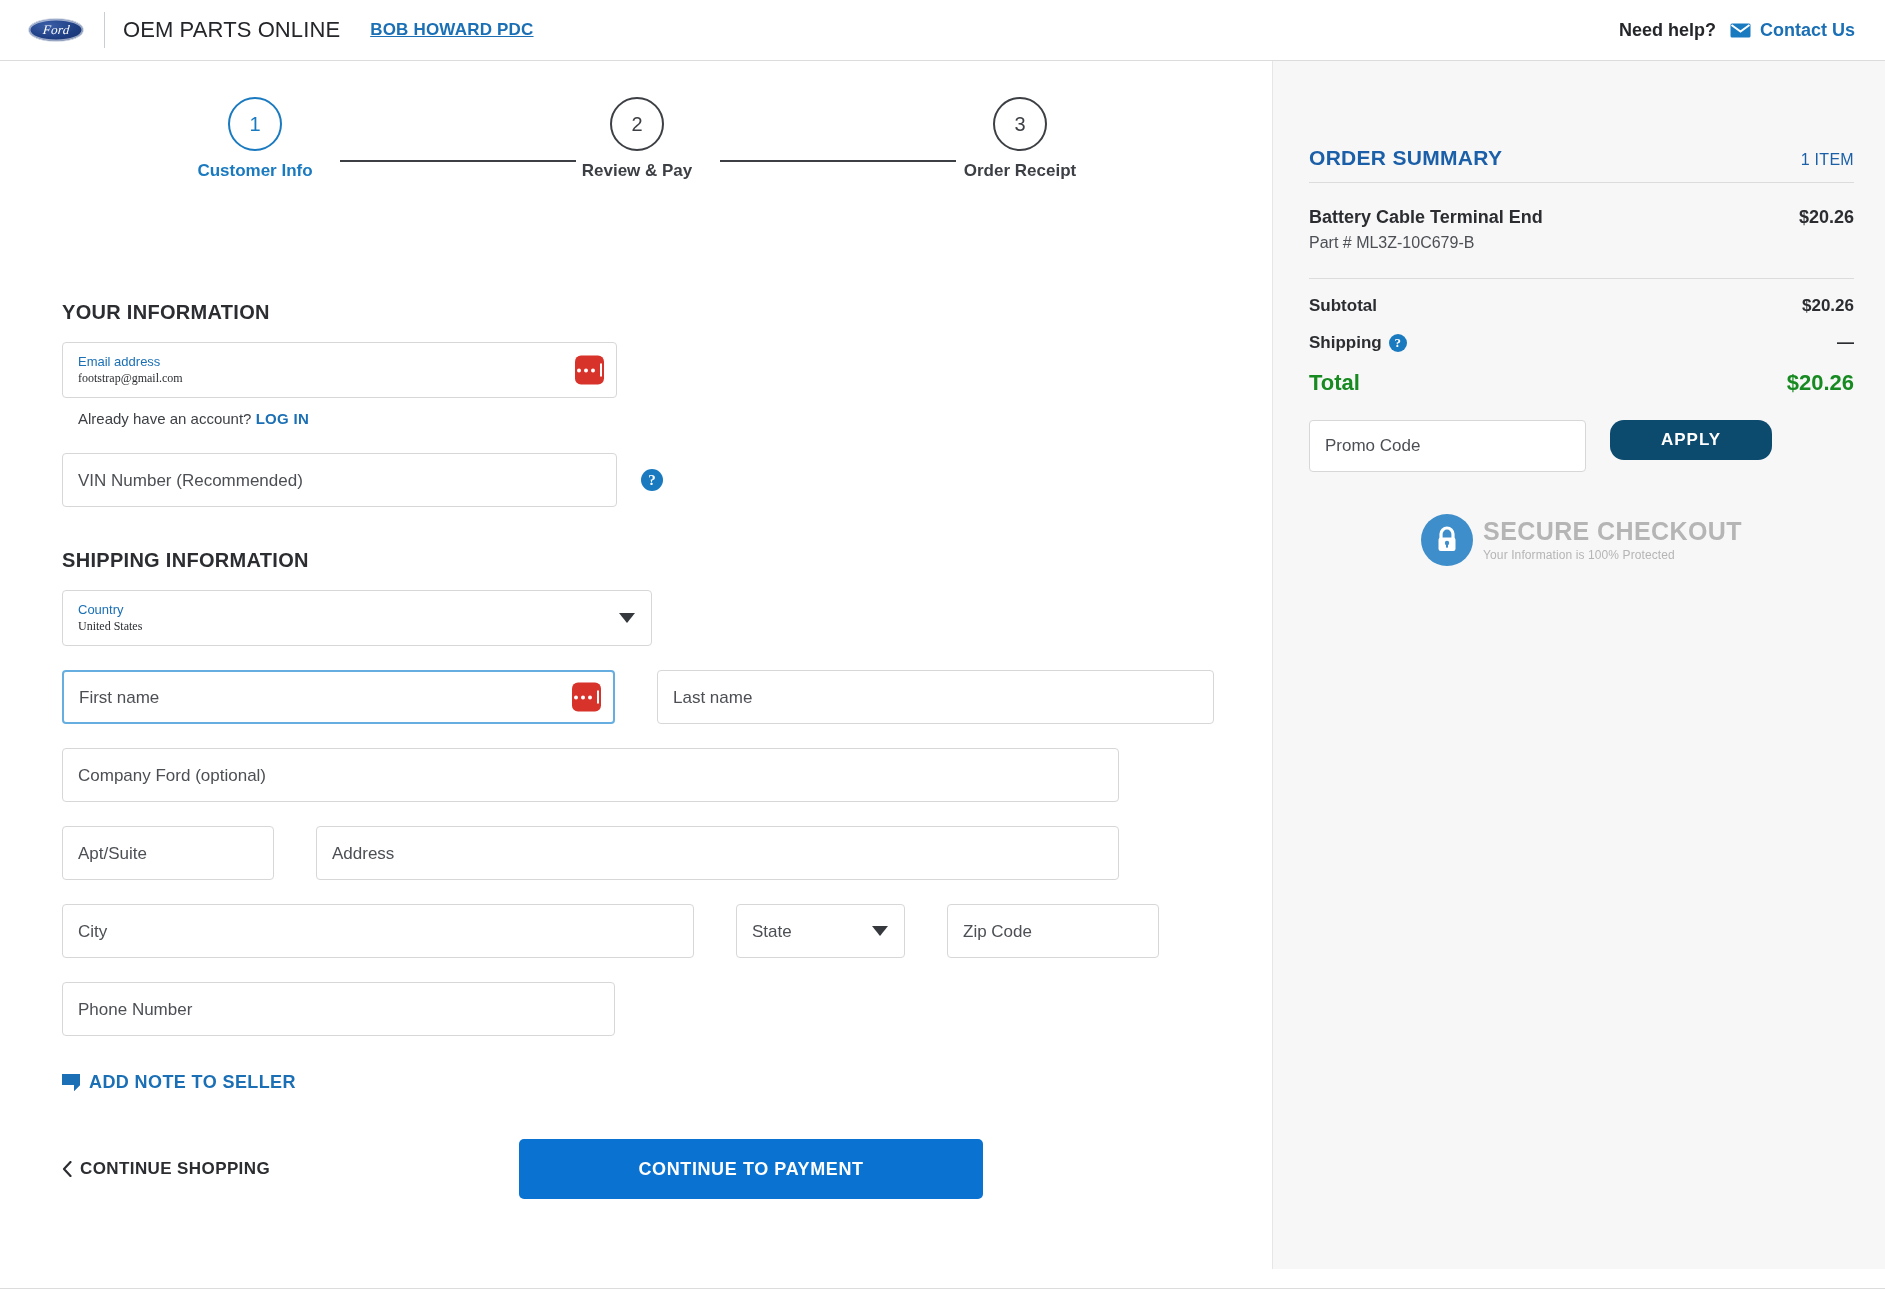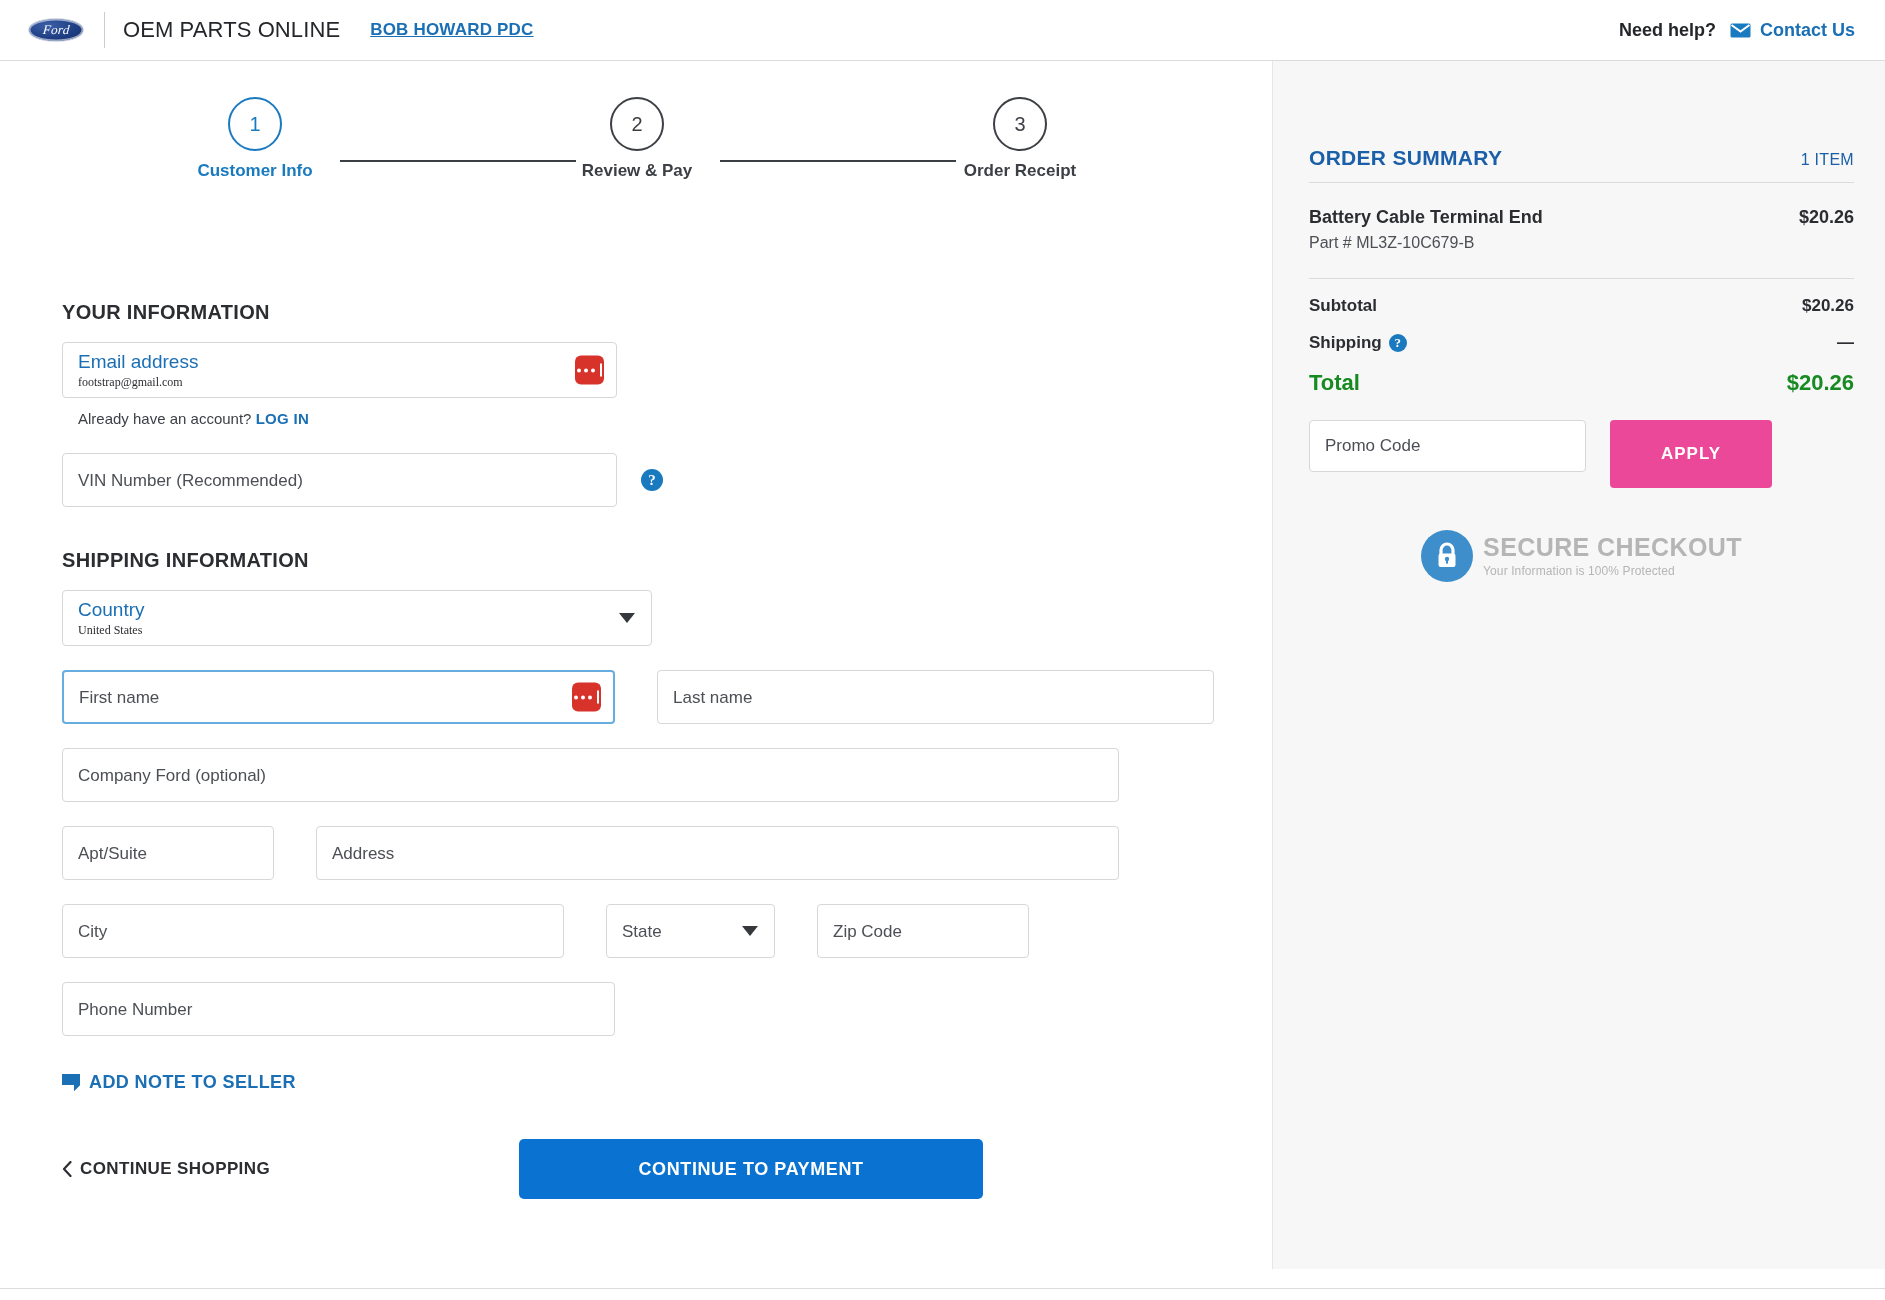--- a/index.html
+++ b/index.html
@@ -78,21 +78,21 @@
   .field {
     position: relative; border: 1px solid #d7d7d7; border-radius: 4px;
     background: #fff; height: 54px; display: flex; align-items: center;
   }
   .field.filled { height: 56px; align-items: stretch; }
   .field.focused { border: 2px solid #66aee0; box-shadow: 0 0 0 0 rgba(0,0,0,0); }
   .field .ph {
     font-size: 17px; color: #4c4f54; padding-left: 15px; line-height: 1;
   }
   .field .stack { display: flex; flex-direction: column; justify-content: center; padding-left: 15px; }
-  .field .flabel { font-size: 19px; color: #1a6fb5; line-height: 1.25; margin-bottom: 1px; }
+  .field .flabel { font-size: 13px; color: #1a6fb5; line-height: 1.25; margin-bottom: 1px; }
   .field .fvalue { font-size: 12px; color: #2b2d31; line-height: 1.25; font-family: Liberation Serif, serif; }
   .lastpass {
     position: absolute; right: 12px; top: 50%; transform: translateY(-50%);
     width: 29px; height: 29px; border-radius: 6px; background: #d7332b;
     display: flex; align-items: center; justify-content: center; gap: 3px;
   }
   .lastpass i { width: 4px; height: 4px; border-radius: 50%; background: #fff; display: block; }
   .lastpass b { width: 2px; height: 13px; background: #fff; display: block; margin-left: 2px; }
   .help-icon {
     width: 22px; height: 22px; border-radius: 50%; background: #1a7ac0;
@@ -133,21 +133,21 @@
   .tot-row { display: flex; justify-content: space-between; align-items: center; margin-top: 17px; }
   .tot-label { font-size: 17px; font-weight: bold; color: #2b2d31; display: flex; align-items: center; gap: 7px; }
   .tot-val { font-size: 17px; font-weight: bold; color: #2b2d31; }
   .tot-row.grand .tot-label, .tot-row.grand .tot-val { color: #178a22; font-size: 22px; }
   .promo-row { display: flex; gap: 24px; margin-top: 24px; align-items: stretch; }
   .promo-input {
     width: 277px; height: 52px; border: 1px solid #d7d7d7; border-radius: 4px; background: #fff;
     display: flex; align-items: center; padding-left: 15px; font-size: 17px; color: #4c4f54;
   }
   .apply-btn {
-    width: 162px; height: 68px; background: #ec4899; border: none; border-radius: 4px;
+    width: 162px; height: 40px; background: #0c4a6e; border: none; border-radius: 14px;
     color: #fff; font-size: 17px; font-weight: bold; letter-spacing: 1px; cursor: pointer;
     font-family: "Liberation Sans", sans-serif;
   }
   .secure { display: flex; align-items: center; justify-content: center; gap: 10px; margin-top: 42px; }
   .lock-circle {
     width: 52px; height: 52px; border-radius: 50%; background: #3e8ecb;
     display: flex; align-items: center; justify-content: center;
   }
   .secure-txt { display: flex; flex-direction: column; }
   .secure-main { font-size: 25px; font-weight: bold; color: #b5b5b5; letter-spacing: .4px; line-height: 1.05; }
@@ -272,21 +272,21 @@
         <div class="field" style="width:212px;">
           <span class="ph">Apt/Suite</span>
         </div>
         <div class="field" style="width:803px;">
           <span class="ph">Address</span>
         </div>
       </div>
 
       
       <div class="row" style="margin-top:24px; gap:42px;">
-        <div class="field" style="width:502px;">
+        <div class="field" style="width:632px;">
           <span class="ph">City</span>
         </div>
         <div class="field" style="width:169px; position:relative;">
           <span class="ph">State</span>
           <span class="caret"></span>
         </div>
         <div class="field" style="width:212px;">
           <span class="ph">Zip Code</span>
         </div>
       </div>

